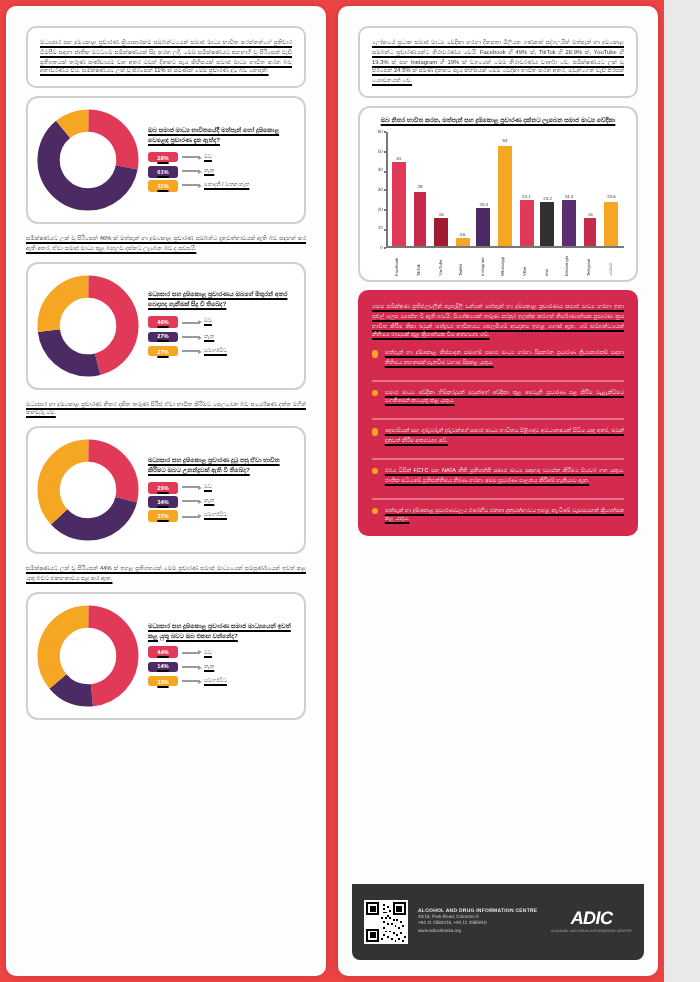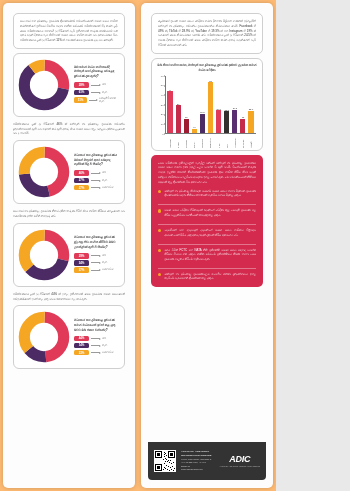--- a/index.html
+++ b/index.html
@@ -2,21 +2,21 @@
 <html><head>
 <meta charset="utf-8">
 <style>
   * { box-sizing: border-box; margin: 0; padding: 0; }
   html, body {
     width: 350px; height: 491px;
     font-family: "Liberation Sans", sans-serif;
     background: #e9e9e9;
     overflow: hidden;
   }
-  .page { position: relative; width: 276px; height: 491px; display: flex; background: #fdba74; }
+  .page { position: relative; width: 332px; height: 491px; display: flex; background: #ef4444; text-decoration: underline; }
 
   
   .col-left  { width: 175px; height: 491px; position: relative; padding: 6px 5px; }
   .col-right { width: 175px; height: 491px; position: relative; padding: 6px 5px; }
 
   .sheet {
     position: absolute; inset: 3px;
     background: #fdfdfd;
     border-radius: 5px;
     box-shadow: 0 0 4px rgba(0,0,0,.18);

